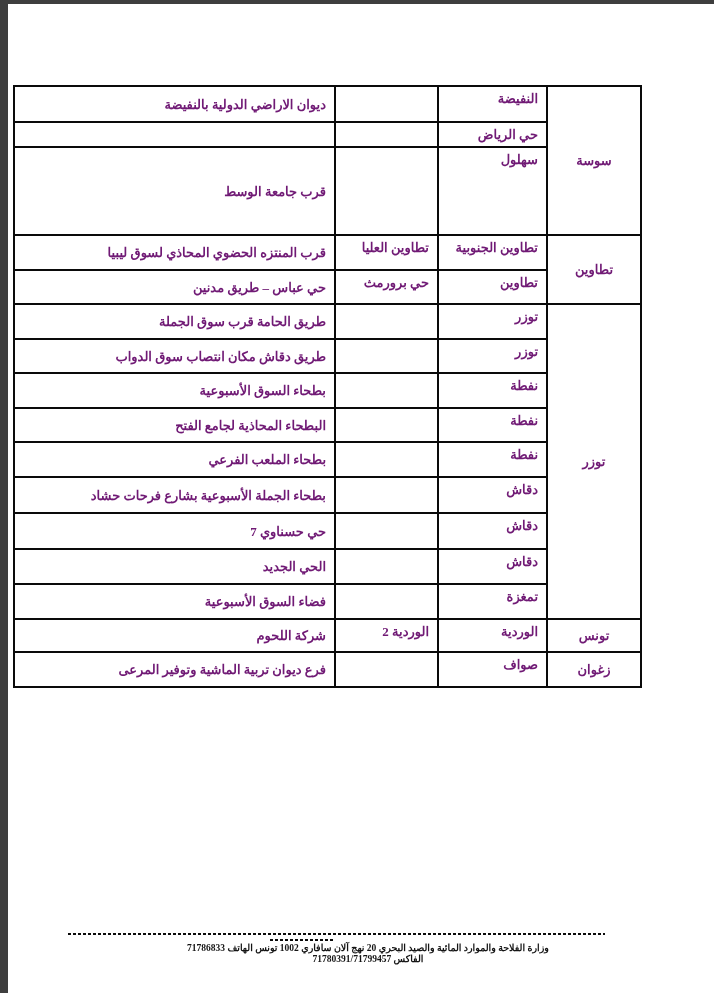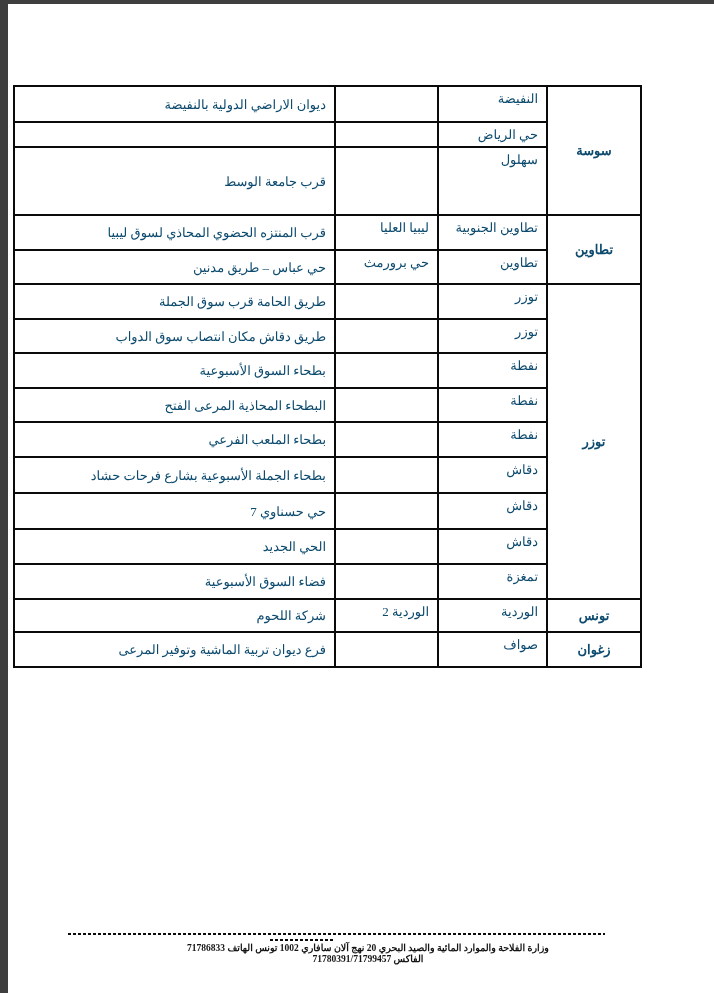--- a/index.html
+++ b/index.html
@@ -34,24 +34,25 @@
     position: absolute;
     left: 13px;
     top: 85px;
     border-collapse: collapse;
     table-layout: fixed;
     direction: rtl;
     width: 628px;
   }
   table.loc td {
     border: 2px solid #0a0a0a;
-    color: #0c4a6e;
+    color: #701a75;
     font-size: 13px;
     overflow: hidden;
     line-height: 15px;
+    font-weight: bold;
   }
   td.region {
     font-weight: bold;
     font-size: 14px;
     text-align: center;
     vertical-align: middle;
     padding: 0 12px;
   }
   td.delegation, td.sub {
     text-align: right;
@@ -109,29 +110,29 @@
           <td class="region" rowspan="3">سوسة</td>
           <td class="delegation">النفيضة</td>
           <td class="sub"></td>
           <td class="location">ديوان الاراضي الدولية بالنفيضة</td>
         </tr>
         <tr style="height: 25px;">
           <td class="delegation">حي الرياض</td>
           <td class="sub"></td>
           <td class="location"></td>
         </tr>
-        <tr style="height: 68px;">
+        <tr style="height: 88px;">
           <td class="delegation">سهلول</td>
           <td class="sub"></td>
           <td class="location">قرب جامعة الوسط</td>
         </tr>
         <tr style="height: 35px;">
           <td class="region" rowspan="2">تطاوين</td>
           <td class="delegation">تطاوين الجنوبية</td>
-          <td class="sub">ليبيا العليا</td>
+          <td class="sub">تطاوين العليا</td>
           <td class="location">قرب المنتزه الحضوي المحاذي لسوق ليبيا</td>
         </tr>
         <tr style="height: 34px;">
           <td class="delegation">تطاوين</td>
           <td class="sub">حي برورمث</td>
           <td class="location">حي عباس – طريق مدنين</td>
         </tr>
         <tr style="height: 35px;">
           <td class="region" rowspan="9">توزر</td>
           <td class="delegation">توزر</td>
@@ -144,21 +145,21 @@
           <td class="location">طريق دقاش مكان انتصاب سوق الدواب</td>
         </tr>
         <tr style="height: 35px;">
           <td class="delegation">نفطة</td>
           <td class="sub"></td>
           <td class="location">بطحاء السوق الأسبوعية</td>
         </tr>
         <tr style="height: 34px;">
           <td class="delegation">نفطة</td>
           <td class="sub"></td>
-          <td class="location">البطحاء المحاذية المرعى الفتح</td>
+          <td class="location">البطحاء المحاذية لجامع الفتح</td>
         </tr>
         <tr style="height: 35px;">
           <td class="delegation">نفطة</td>
           <td class="sub"></td>
           <td class="location">بطحاء الملعب الفرعي</td>
         </tr>
         <tr style="height: 36px;">
           <td class="delegation">دقاش</td>
           <td class="sub"></td>
           <td class="location">بطحاء الجملة الأسبوعية بشارع فرحات حشاد</td>

